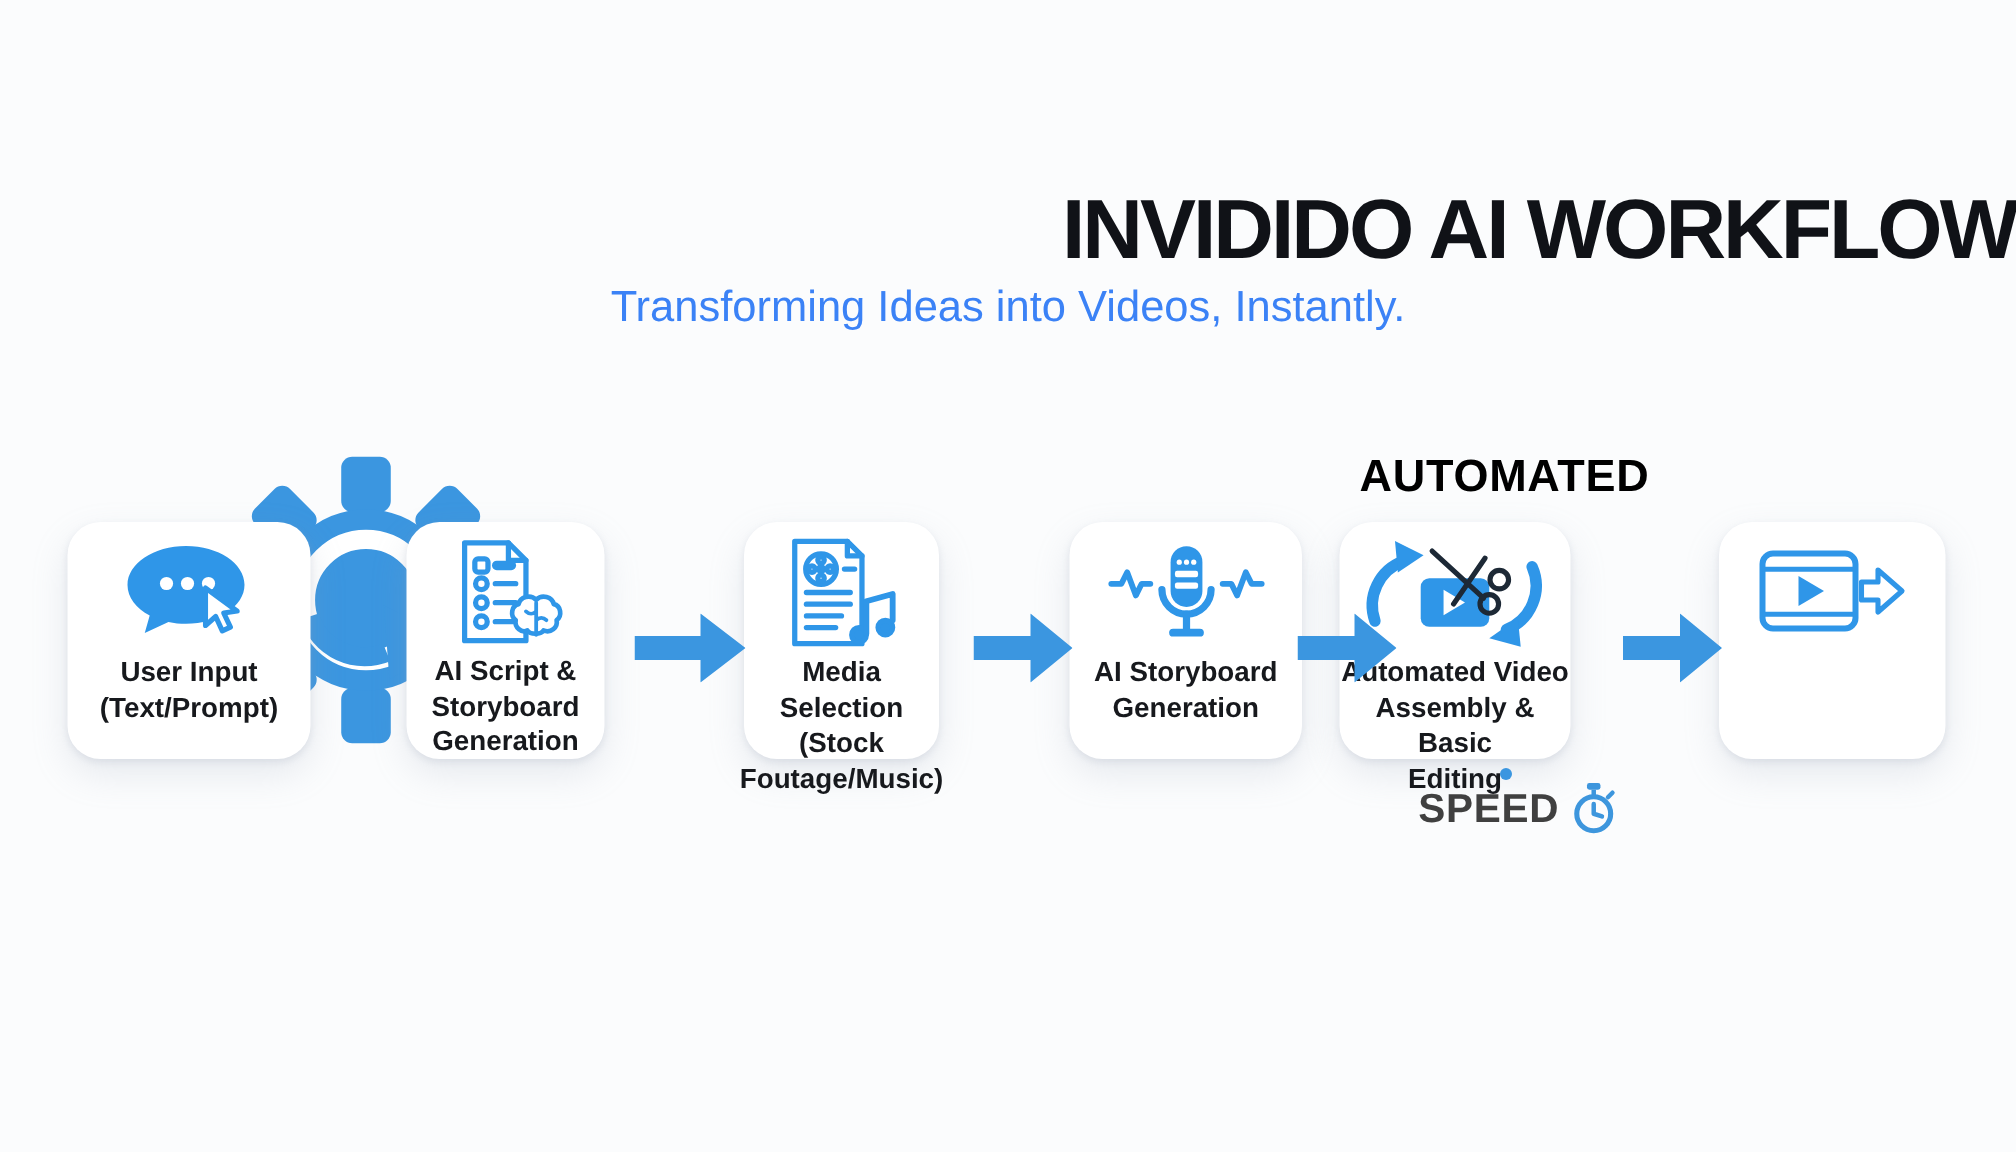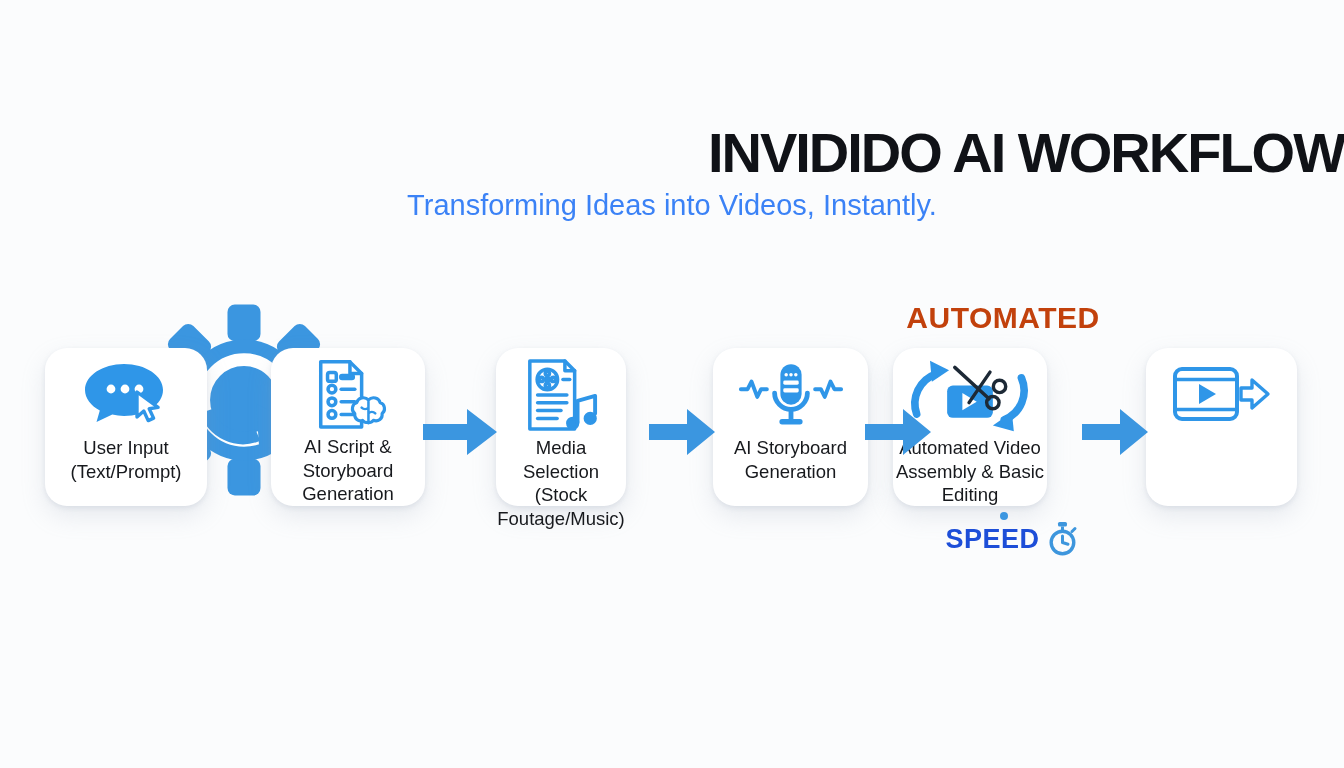--- a/index.html
+++ b/index.html
@@ -16,37 +16,37 @@
     font-size:29px;font-weight:400;color:#3b82f6;letter-spacing:0px;
   }
   .box{
     position:absolute;top:348px;height:158px;background:#ffffff;
     border-radius:22px;box-sizing:border-box;z-index:2;
     box-shadow:0 2px 5px rgba(150,160,178,.20),0 10px 24px rgba(150,160,178,.20);
     display:flex;flex-direction:column;align-items:center;padding-top:9px;
   }
   .icon{height:76px;display:flex;align-items:center;justify-content:center;}
   .label{
-    margin-top:3px;font-weight:400;font-size:18.5px;line-height:1.28;
+    margin-top:3px;font-weight:700;font-size:18.5px;line-height:1.28;
     text-align:center;color:#17191d;white-space:pre-line;
   }
   .flow-arrow{position:absolute;top:409px;z-index:2;}
   .gear{position:absolute;left:166px;top:299px;z-index:1;}
   .automated{
     position:absolute;left:1003px;top:301px;transform:translateX(-50%);
-    font-size:30px;font-weight:700;color:#c2410c;letter-spacing:.5px;z-index:3;
+    font-size:30px;font-weight:700;color:#000000;letter-spacing:.5px;z-index:3;
   }
   .dot{
     position:absolute;left:1000px;top:512px;width:8px;height:8px;
     border-radius:50%;background:#3b96e0;z-index:3;
   }
   .speed{
     position:absolute;left:1012px;top:521px;transform:translateX(-50%);
     display:flex;align-items:center;gap:7px;
-    font-size:27px;font-weight:700;color:#1d4ed8;letter-spacing:.5px;z-index:3;
+    font-size:27px;font-weight:700;color:#404040;letter-spacing:.5px;z-index:3;
   }
 </style>
 </head>
 <body>
 
 <div class="stage">
 
   <div class="title">INVIDIDO AI WORKFLOW</div>
   <div class="subtitle">Transforming Ideas into Videos, Instantly.</div>
 
@@ -74,21 +74,21 @@
         <circle cx="31" cy="27" r="4.4" fill="#fff"></circle>
         <circle cx="45" cy="27" r="4.4" fill="#fff"></circle>
         <circle cx="59" cy="27" r="4.4" fill="#fff"></circle>
         <path d="M57 30v25l6.8-6 4.4 9.6 5.4-2.5-4.4-9.4 8.9-1.3z" fill="#fff" stroke="#2f96e8" stroke-width="3.4" stroke-linejoin="round"></path>
       </svg>
     </div>
     <div class="label">User Input
 (Text/Prompt)</div>
   </div>
 
-  <div class="box" style="left:271px;width:154px">
+  <div class="box" style="left:271px;width:132px">
     <div class="icon">
       <svg width="82" height="74" viewBox="0 0 84 76" fill="none" stroke="#2f96e8" stroke-width="3.6" stroke-linecap="round" stroke-linejoin="round">
         <path d="M14 72V5h30l12 12v55z" fill="#fff"></path>
         <path d="M44 5v12h12"></path>
         <rect x="21" y="16" width="9" height="9" rx="2.2"></rect>
         <line x1="36" y1="20.5" x2="46" y2="20.5" stroke-width="6.5"></line>
         <circle cx="25.5" cy="33" r="4"></circle>
           <line x1="35" y1="33" x2="49" y2="33"></line>
         <circle cx="25.5" cy="46" r="4"></circle>
           <line x1="35" y1="46" x2="49" y2="46"></line>

